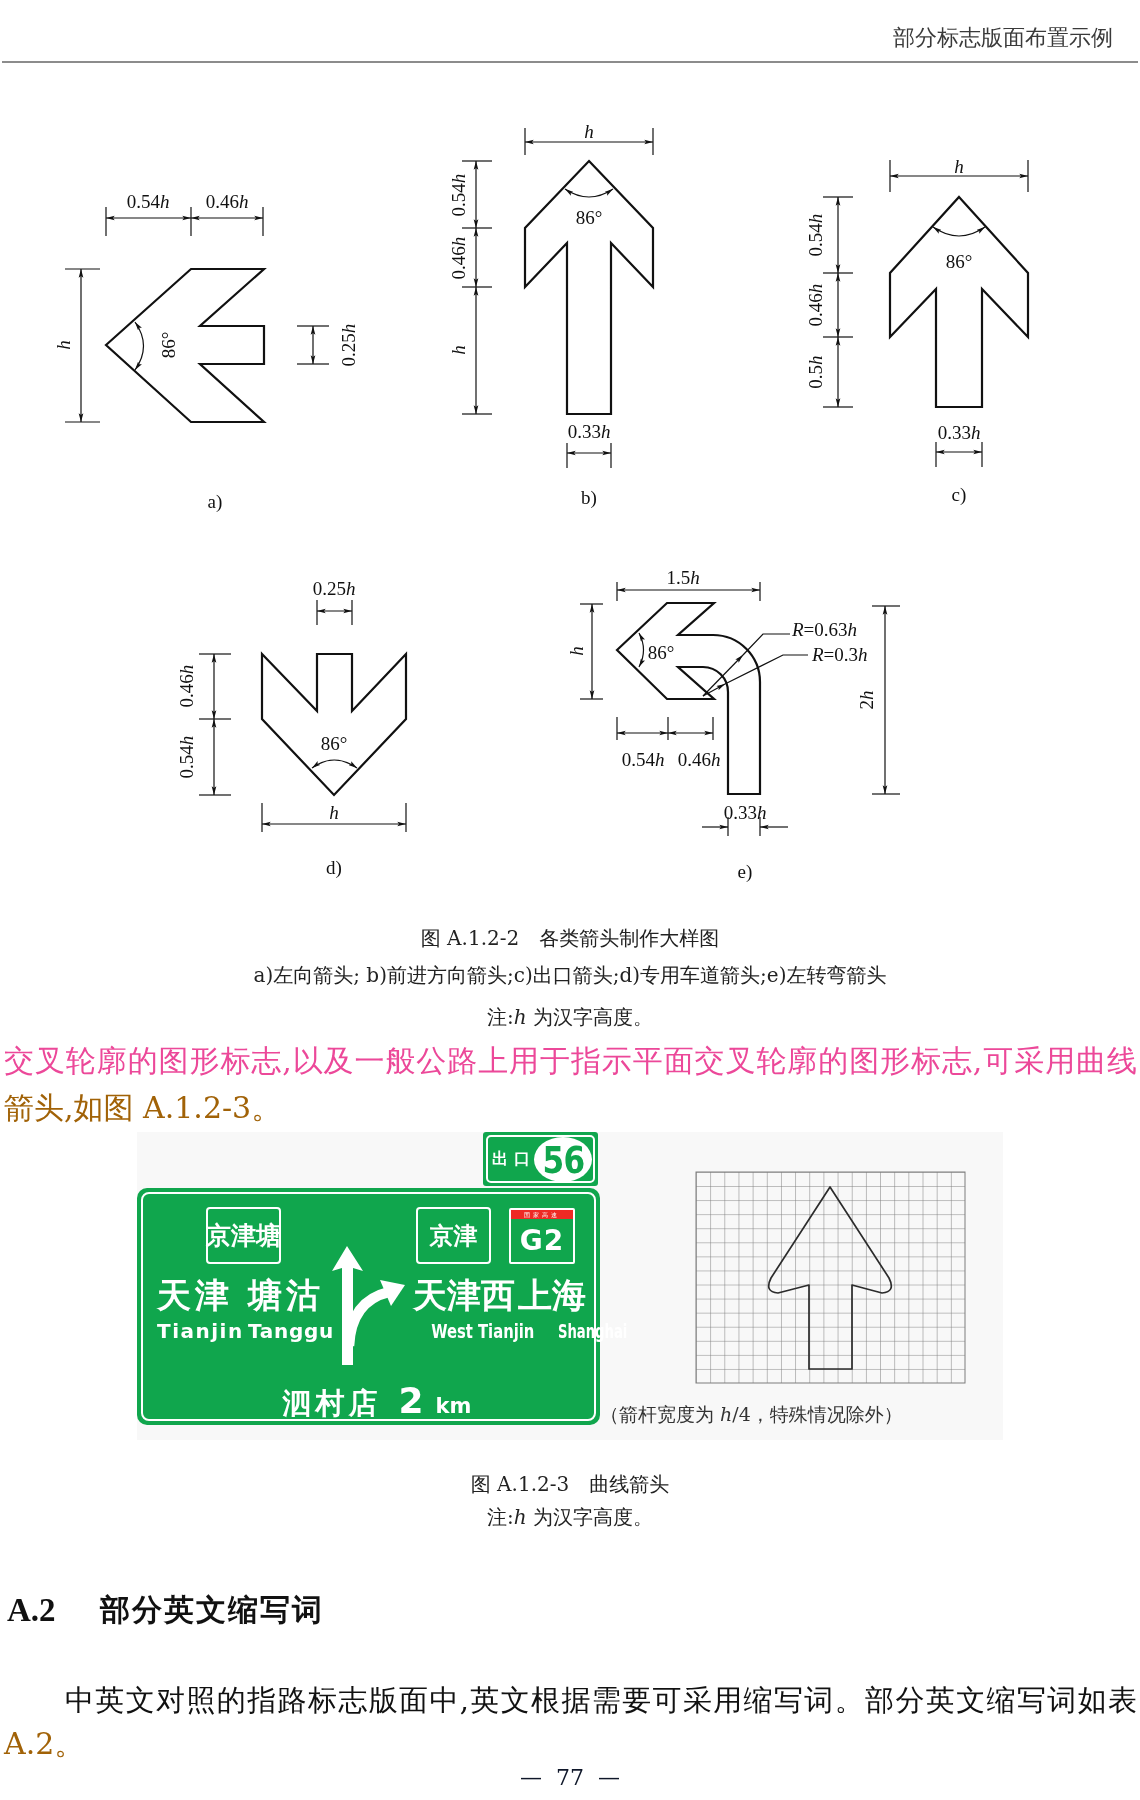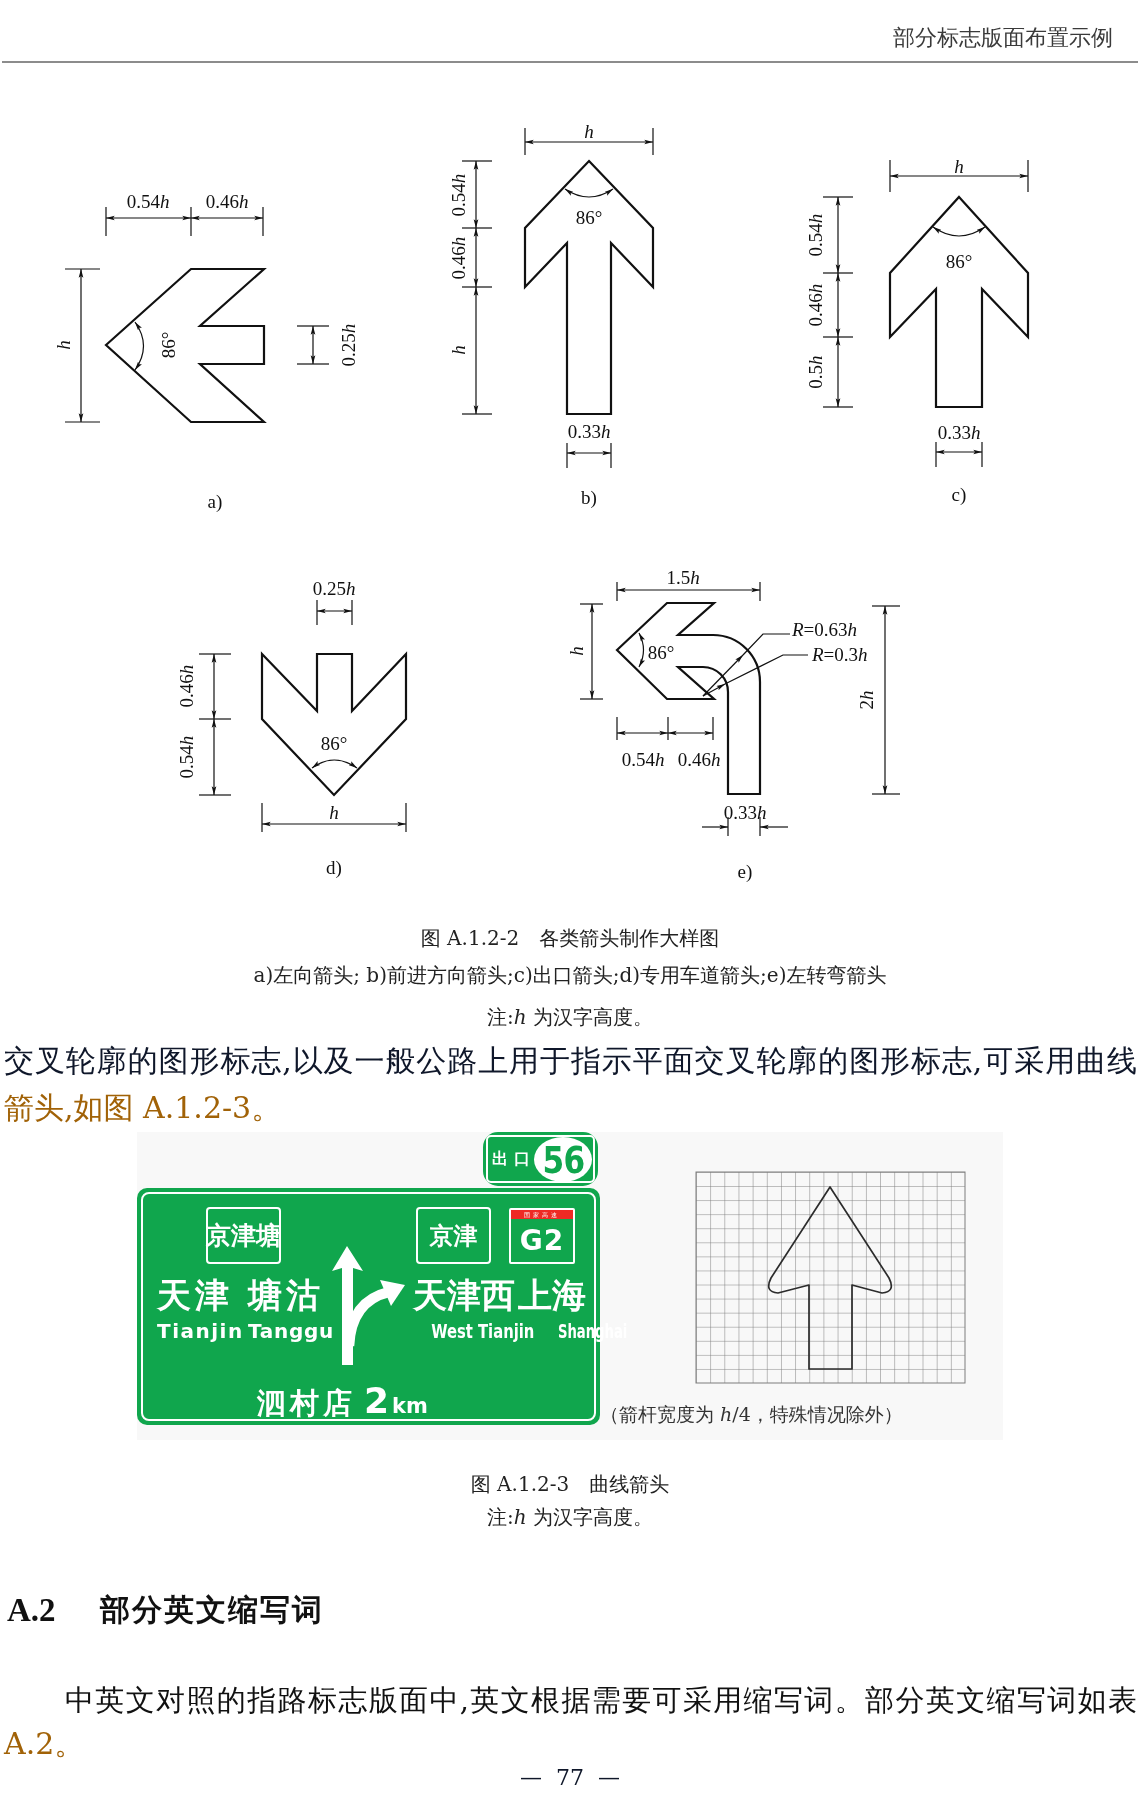--- a/index.html
+++ b/index.html
@@ -8,49 +8,49 @@
 .abs{position:absolute;}
 #running-title{right:27px;top:24px;font-family:"DejaVu Sans",sans-serif;font-size:22px;line-height:28px;color:#3a3a3a;white-space:nowrap;}
 #header-rule{left:2px;top:61px;width:1136px;height:2px;background:#8c8c8c;}
 svg.overlay{position:absolute;left:0;overflow:visible;}
 .shape{fill:none;stroke:#111;stroke-width:2.2;stroke-linejoin:miter;}
 .dl line,.dl path,.dl polyline{stroke:#111;stroke-width:1.2;fill:none;}
 .ar{marker-start:url(#ah);marker-end:url(#ah);}
 .ae{marker-end:url(#ah);}
 .dim{font-family:"Liberation Serif",serif;font-size:19px;fill:#111;}
 .cap{left:0;width:1140px;text-align:center;font-size:20px;line-height:26px;color:#222;white-space:pre;}
-.para{left:4px;width:1133px;font-size:30px;line-height:40px;color:#0f172a;text-align:justify;text-align-last:justify;}
+.para{left:4px;width:1133px;font-size:30px;line-height:40px;color:#ec4899;text-align:justify;text-align-last:justify;}
 .para-line{left:4px;font-size:30px;line-height:40px;color:#a16207;white-space:nowrap;}
 .para2{left:4px;width:1133px;font-size:29px;line-height:40px;color:#111;text-align:justify;text-align-last:justify;text-indent:61px;}
 
 
 #fig-panel{left:137px;top:1132px;width:866px;height:308px;background:#f8f8f8;}
 .green{background:#10a64d;}
-.exit-tab{left:483px;top:1132px;width:115px;height:54px;border-radius:15px;}
+.exit-tab{left:483px;top:1132px;width:115px;height:54px;border-radius:3px;}
 .inner-border{position:absolute;border:2px solid #fff;}
 .exit-tab .inner-border{left:3px;top:3px;right:3px;bottom:3px;border-radius:5px;}
 .exit-label{position:absolute;left:9px;top:16px;width:42px;font-family:"DejaVu Sans",sans-serif;font-weight:bold;font-size:16px;line-height:22px;color:#fff;letter-spacing:6px;white-space:nowrap;}
 .exit-oval{position:absolute;left:51px;top:5px;width:58px;height:45px;border-radius:50%;background:#fff;display:flex;justify-content:center;align-items:center;}
 .exit-oval span{font-family:"DejaVu Sans",sans-serif;font-weight:bold;font-size:38px;line-height:40px;color:#10a64d;display:inline-block;transform:scaleX(.82);letter-spacing:-1px;}
 .sign{left:137px;top:1188px;width:463px;height:237px;border-radius:10px;}
 .sign .inner-border{left:4px;top:4px;right:4px;bottom:4px;border-radius:8px;}
 .route-box{position:absolute;border:2px solid #fff;border-radius:4px;display:flex;justify-content:center;align-items:center;}
 .route-box span{font-family:"DejaVu Sans",sans-serif;font-weight:bold;color:#fff;white-space:nowrap;}
 .shield{position:absolute;left:372px;top:20px;width:66px;height:56px;border:2px solid #fff;border-radius:2px;overflow:hidden;padding-left:16px;}
 .shield-head{position:absolute;left:0;top:0;width:100%;height:9px;background:#ee2a24;display:flex;justify-content:center;align-items:center;}
 .shield-head span{font-family:"DejaVu Sans",sans-serif;font-size:6px;line-height:7px;color:#fff;letter-spacing:3px;white-space:nowrap;}
 .shield-code{position:absolute;left:0;top:13px;width:100%;display:flex;justify-content:center;}
 .shield-code span{font-family:"DejaVu Sans",sans-serif;font-weight:bold;font-size:28px;line-height:36px;color:#fff;letter-spacing:1px;}
 .dest{position:absolute;display:flex;justify-content:flex-start;white-space:nowrap;}
 .dest span{font-family:"DejaVu Sans",sans-serif;font-weight:bold;color:#fff;display:inline-block;}
 .dest-zh{top:87px;height:40px;}
 .dest-zh span{font-size:34px;line-height:40px;letter-spacing:4px;}
 .dest-en{top:131px;height:26px;}
 .dest-en span{font-size:20px;line-height:24px;}
-.distance{position:absolute;left:120px;top:192px;width:240px;height:40px;display:flex;align-items:baseline;white-space:nowrap;}
+.distance{position:absolute;left:120px;top:192px;width:240px;height:40px;display:flex;justify-content:center;align-items:baseline;white-space:nowrap;gap:9px;}
 .distance span{font-family:"DejaVu Sans",sans-serif;font-weight:bold;color:#fff;}
 #grid-caption{left:600px;top:1401px;width:430px;font-size:19px;line-height:26px;color:#333;white-space:nowrap;}
 
 
 #section-number{left:7px;top:1589px;font-family:"Liberation Serif",serif;font-weight:bold;font-size:33px;line-height:42px;color:#111;}
 #section-title{left:100px;top:1590px;font-family:"DejaVu Sans",sans-serif;font-weight:bold;font-size:30px;line-height:40px;color:#111;letter-spacing:2px;white-space:nowrap;}
 #page-number{left:0;width:1140px;top:1764px;text-align:center;font-size:22px;line-height:28px;color:#0f172a;white-space:pre;}
 </style>
 </head>
 <body>

